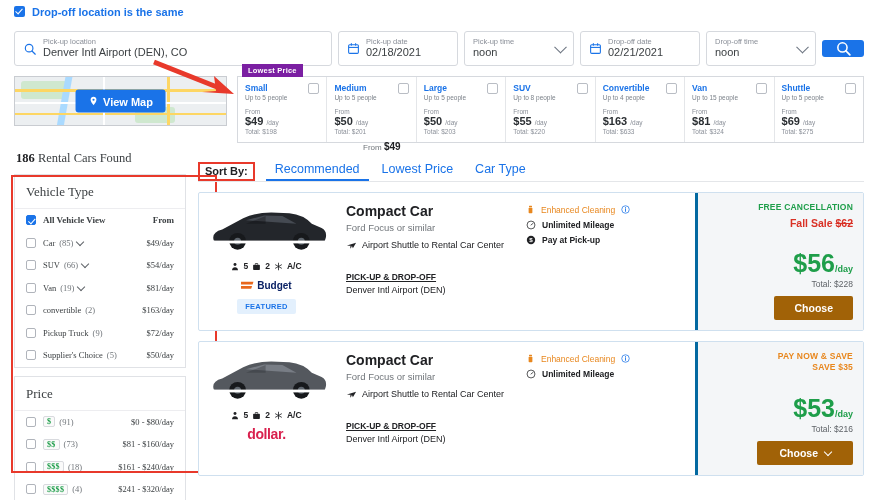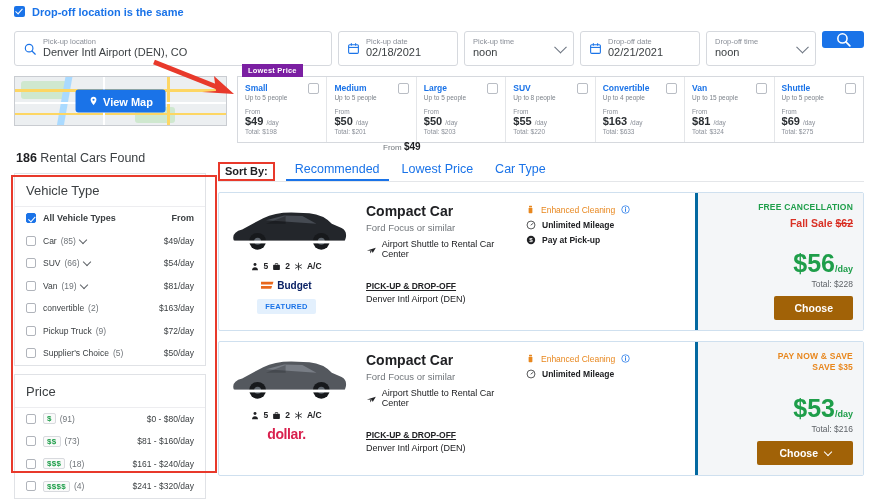--- a/index.html
+++ b/index.html
@@ -18,21 +18,21 @@
   .cb-blue {
     width:11px; height:11px; background:#1a73e8; border-radius:2px;
     position:relative; flex:none;
   }
   .cb-blue::after {
     content:""; position:absolute; left:3px; top:1px; width:3px; height:6px;
     border:solid #fff; border-width:0 1.6px 1.6px 0; transform:rotate(42deg);
   }
   .dropoff-same span { color:#1a73e8; font-weight:bold; font-size:11px; }
 
-  .searchrow { display:flex; gap:6px; margin-top:7px; align-items:flex-start; }
+  .searchrow { display:flex; gap:6px; margin-top:7px; align-items:center; }
   .field {
     border:1px solid #d6d9de; background:#fff; border-radius:3px;
     padding:4px 8px; display:flex; align-items:center; gap:6px; height:35px;
   }
   .field .lbl { font-size:7.5px; color:#8a8f98; line-height:1.15; }
   .field .val { font-size:11px; color:#3c4043; line-height:1.2; }
   .f-loc { flex:1 1 auto; }
   .f-date { width:120px; }
   .f-time { width:110px; position:relative; }
   .icon-svg { flex:none; display:block; }
@@ -82,21 +82,21 @@
   .ct .pr { font-size:11px; font-weight:bold; color:#2b2f33; }
   .ct .pr em { font-size:6.5px; font-style:normal; font-weight:normal; color:#8a8f98; }
   .ct .tot { font-size:6.5px; color:#8a8f98; margin-top:1px; }
   .ct-cb {
     position:absolute; right:7px; top:6px; width:11px; height:11px;
     border:1px solid #b9bdc4; background:#fff; border-radius:2px; cursor:pointer;
   }
 
   
   .content { display:flex; gap:0; margin:8px 14px 0 14px; align-items:flex-start; }
-  .sidebar { width:192px; flex:none; position:relative; }
+  .sidebar { width:172px; flex:none; position:relative;font-family:Liberation Serif, serif; }
   .found { font-size:12.5px; color:#3c4043; margin:0 0 8px 2px; }
   .found b { font-weight:bold; color:#202124; }
 
   .panel { border:1px solid #e0e2e6; background:#fff; }
   .panel h3 {
     margin:0; padding:9px 11px 8px 11px; font-size:13px; font-weight:normal;
     color:#3c4043; border-bottom:1px solid #ededf0;
   }
   .frow {
     display:flex; align-items:center; padding:4px 11px; gap:7px; font-size:8.5px;
@@ -367,21 +367,21 @@
   <div class="sidebar">
     <div class="found">
       <b>186</b>
       <span>Rental Cars Found</span>
     </div>
 
     <div class="panel">
       <h3>Vehicle Type</h3>
       <div class="frow head">
         <span class="cb on"></span>
-        <span class="lab">All Vehicle Types</span>
+        <span class="lab">All Vehicle View</span>
         <span class="rt">From</span>
       </div>
       <div id="vt-rows">
           <div class="frow">
             <span class="cb"></span>
             <span class="lab">
               <span>Car</span>
               <span class="cnt">(85)</span>
               <span class="mini-chev"></span>
             </span>

